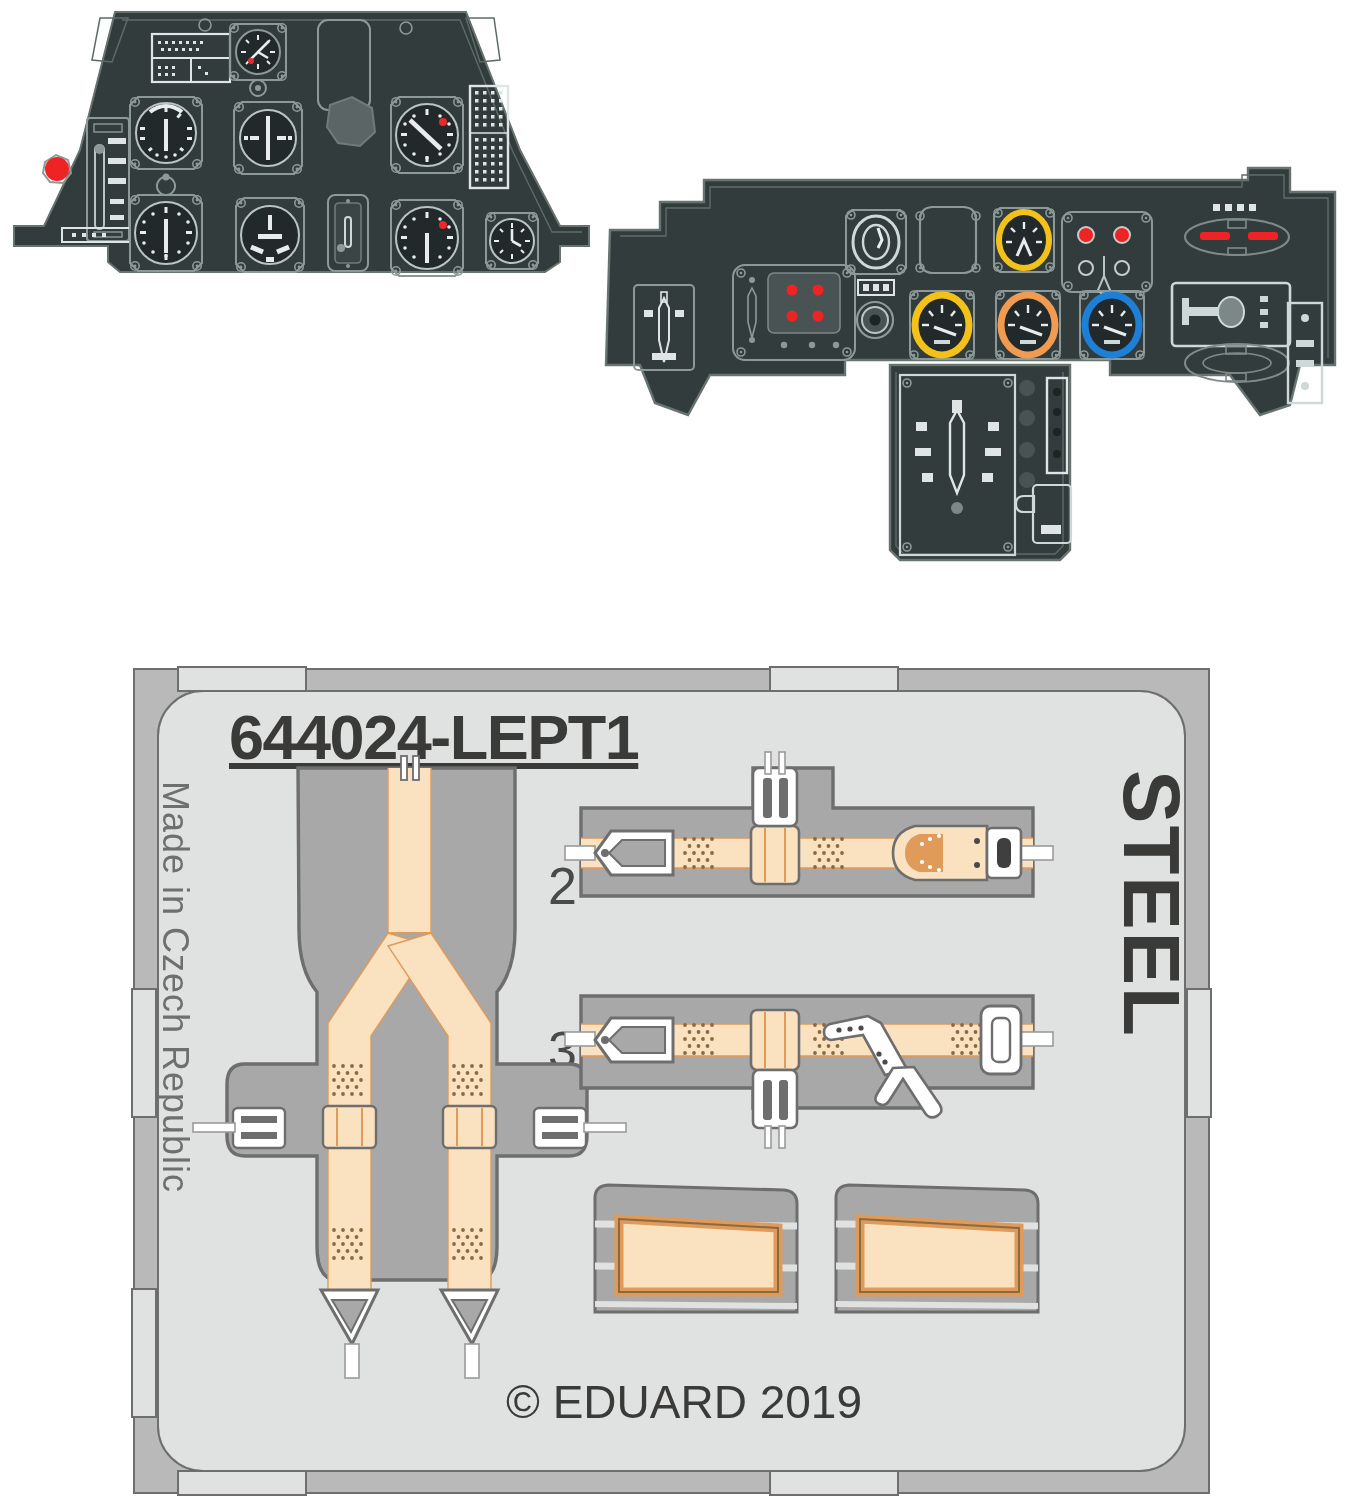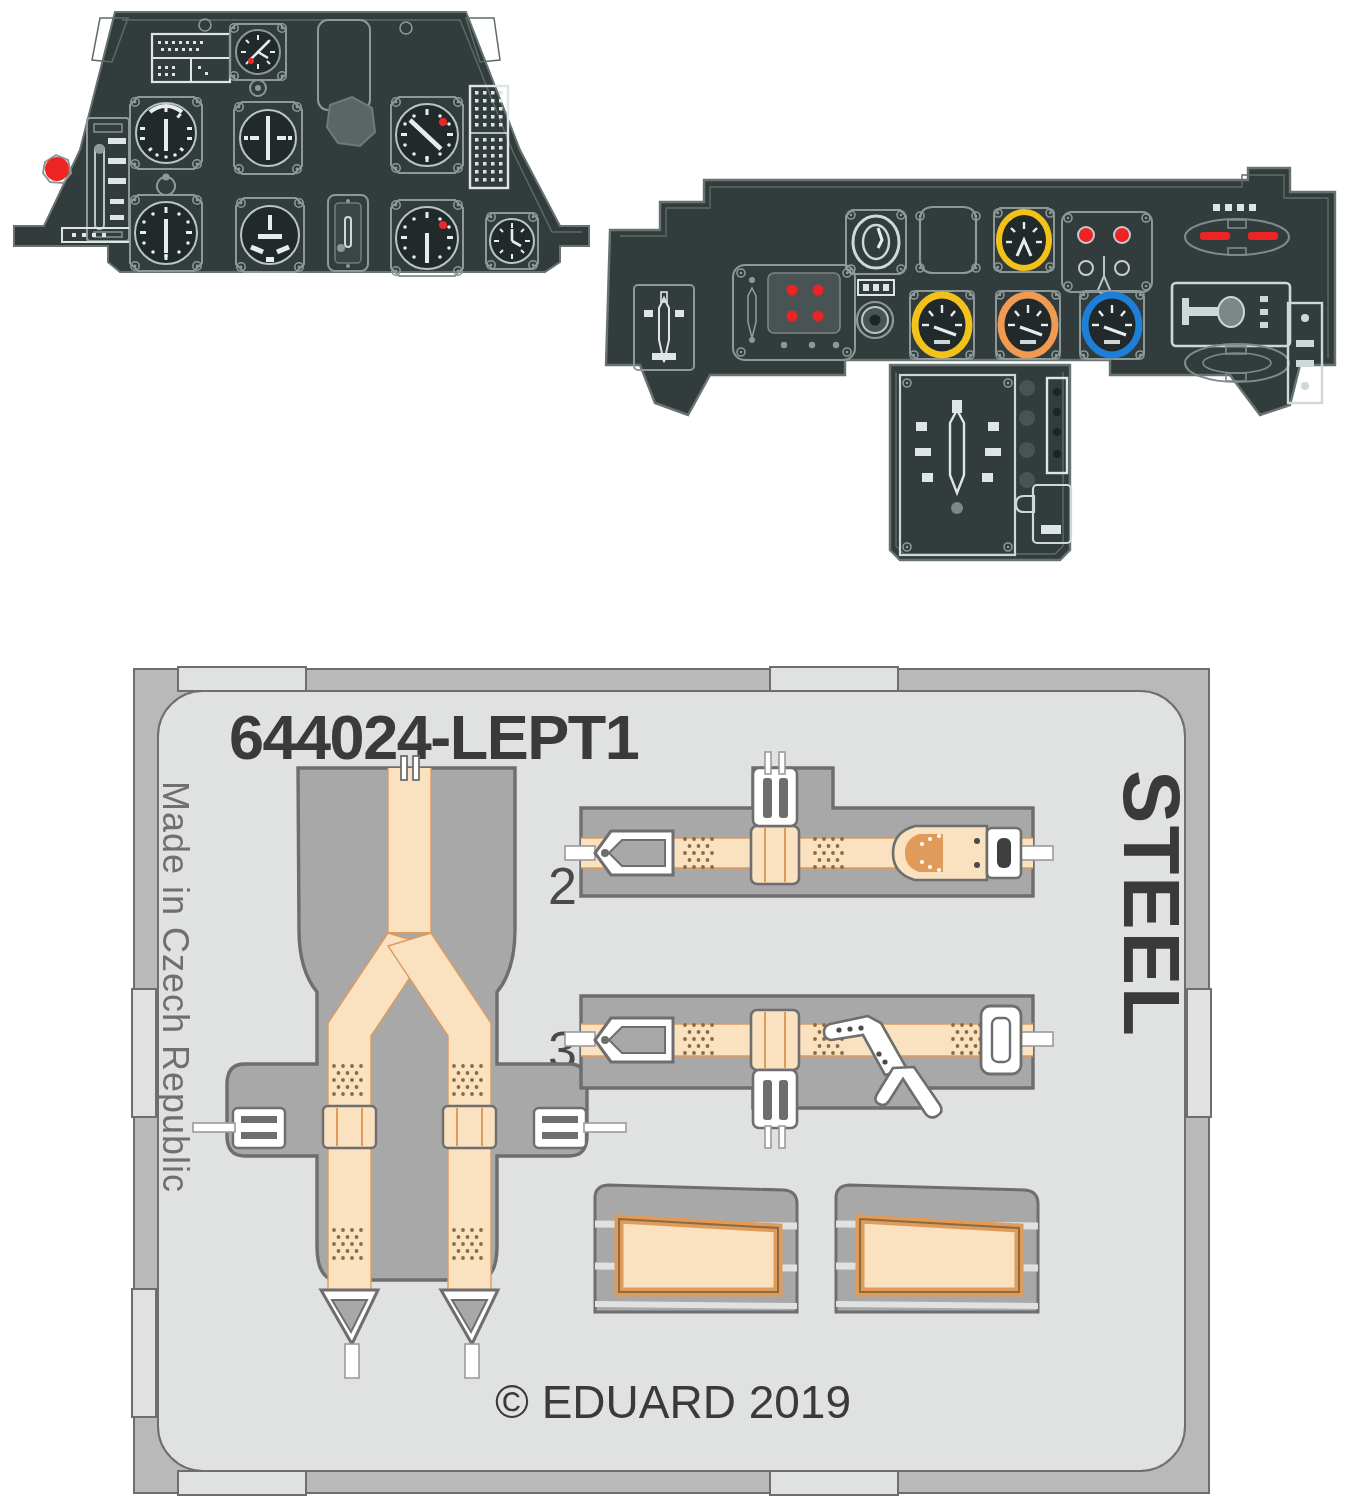--- a/index.html
+++ b/index.html
@@ -46,20 +46,21 @@
   }
 
   #fret-title {
     position: absolute;
     left: 96px; top: 33px;
     font-size: 63px;
     font-weight: bold;
     letter-spacing: -1.5px;
     color: #3a3a38;
     white-space: nowrap;
+    text-decoration: underline;
   }
   #made-in {
     position: absolute;
     left: -173px; top: 298px;
     width: 430px;
     transform: rotate(90deg);
     transform-origin: center center;
     font-size: 36px;
     color: #6f6f6f;
     letter-spacing: 1px;
@@ -74,21 +75,21 @@
     transform-origin: center center;
     font-size: 80px;
     font-weight: bold;
     color: #3a3a38;
     letter-spacing: 2px;
     text-align: center;
     white-space: nowrap;
   }
   #copyright {
     position: absolute;
-    left: 362px; top: 707px;
+    left: 373px; top: 707px;
     font-size: 46px;
     color: #3a3a38;
     letter-spacing: 0px;
     white-space: nowrap;
   }
   .partnum {
     position: absolute;
     font-size: 52px;
     color: #4a4a4a;
     font-weight: normal;

